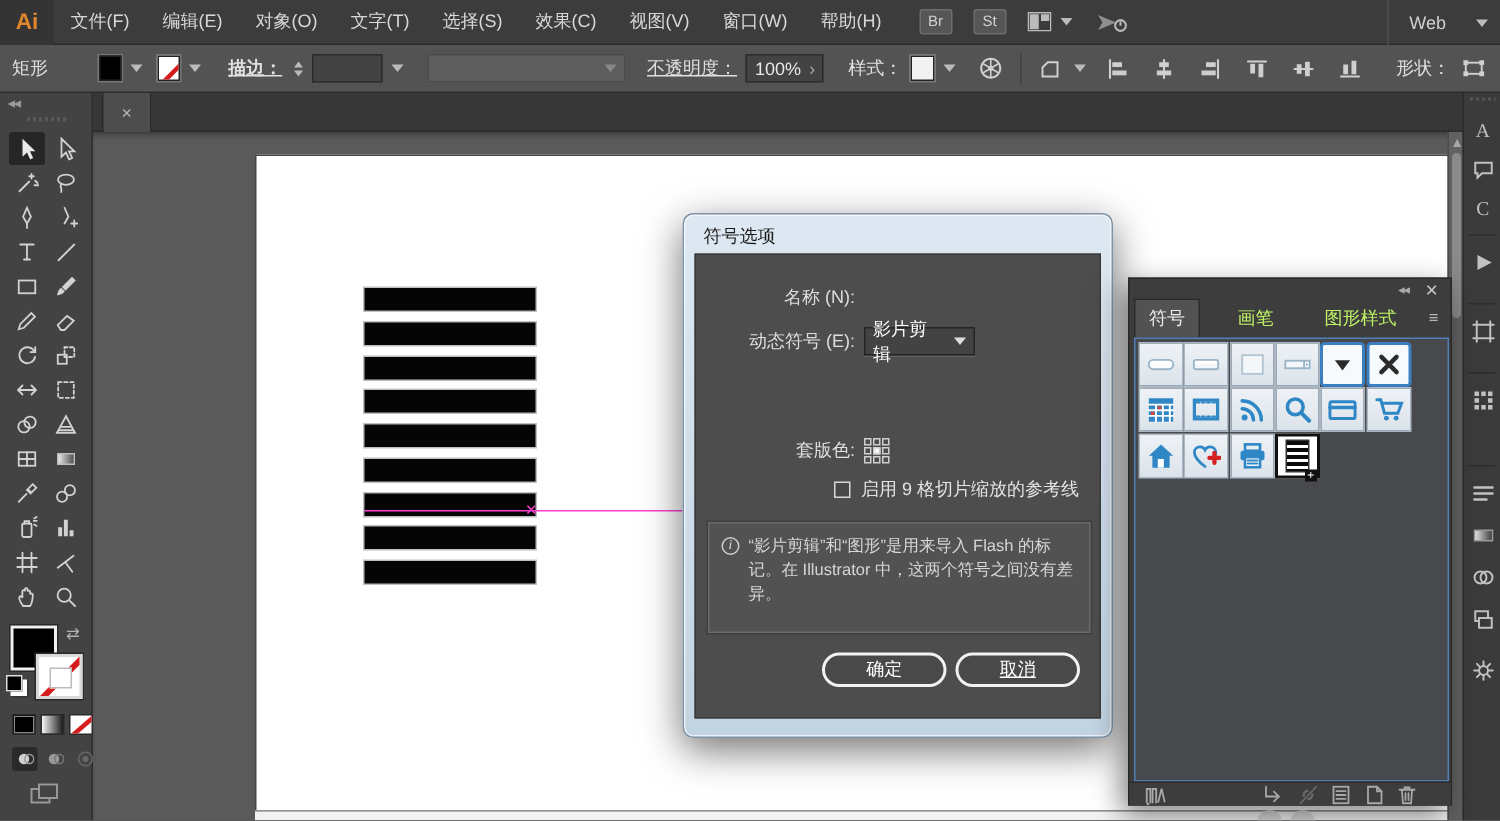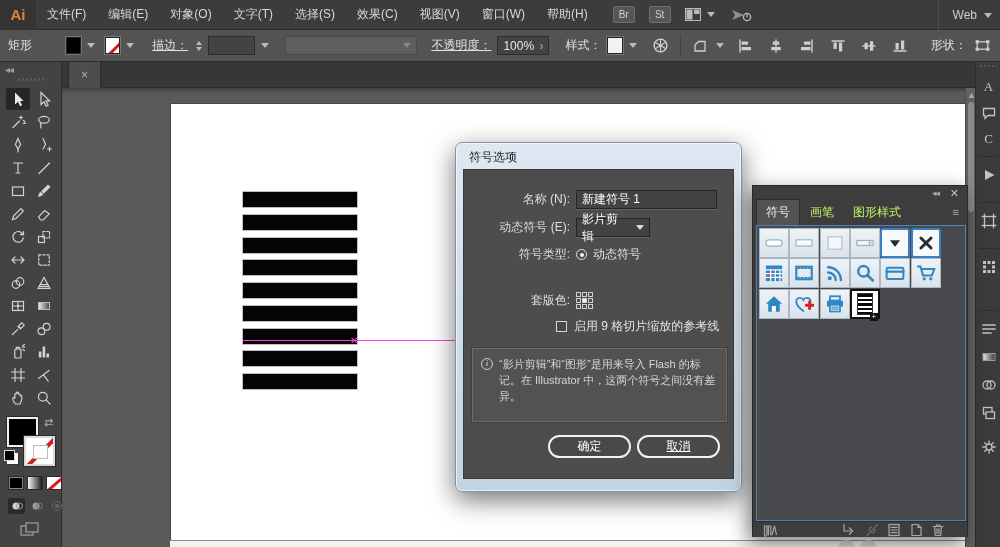--- a/index.html
+++ b/index.html
@@ -11,21 +11,21 @@
   .row{display:flex;align-items:center;}
   svg{display:block;}
 
   
   #menubar{left:0;top:0;width:1000px;height:30px;background:#3c3c3c;border-bottom:1px solid #2a2a2a;display:flex;align-items:center;}
   #ai-logo{width:36px;height:30px;background:#343434;color:#e0862c;font-weight:bold;font-size:15px;display:flex;align-items:center;justify-content:center;}
   .menu-item{padding:0 11px;height:30px;display:flex;align-items:center;color:#d8d8d8;font-size:12px;cursor:default;}
   .mini-app{width:22px;height:17px;background:#565656;border:1px solid #6e6e6e;border-radius:2px;color:#d0d0d0;
     font-size:10px;display:flex;align-items:center;justify-content:center;margin-left:14px;}
   .chev{width:0;height:0;border-left:4px solid transparent;border-right:4px solid transparent;border-top:5px solid #bbb;display:inline-block;}
-  #workspace{position:absolute;right:8px;top:0;height:30px;display:flex;align-items:center;gap:7px;color:#cfcfcf;
+  #workspace{position:absolute;right:8px;top:0;height:30px;display:flex;align-items:center;gap:20px;color:#cfcfcf;
     border-left:1px solid #4e4e4e;padding-left:14px;}
 
   
   #optionsbar{left:0;top:30px;width:1000px;height:32px;background:#535353;border-bottom:1px solid #2e2e2e;display:flex;align-items:center;gap:6px;padding:0 8px;}
   .opt-label{color:#e0e0e0;font-size:12px;white-space:nowrap;}
   .opt-label.link{text-decoration:underline;}
   .swatch{width:17px;height:17px;border:1px solid #222;box-shadow:0 0 0 1px #777;}
   .swatch.black{background:#000;}
   .swatch.none{background:#fff;position:relative;overflow:hidden;}
   .swatch.none::after{content:"";position:absolute;left:-3px;top:7px;width:28px;height:2.5px;background:#d61c1c;transform:rotate(-45deg);}
@@ -106,21 +106,21 @@
   .dlg-btn{position:absolute;top:265px;width:83px;height:23px;border:2px solid #f2f2f2;border-radius:12px;
     background:rgba(0,0,0,.05);color:#fff;font-size:12px;display:flex;align-items:center;justify-content:center;}
   .dd-arrow{width:0;height:0;border-left:4px solid transparent;border-right:4px solid transparent;border-top:5px solid #ddd;margin-left:8px;}
 
   
   #sympanel{left:752px;top:185px;width:216px;height:352px;background:#3d3d3d;border:1px solid #282828;
     box-shadow:-4px 6px 18px rgba(0,0,0,.5);z-index:5;}
   #sym-titlebar{position:absolute;left:0;top:0;width:100%;height:16px;}
   #sym-collapse{position:absolute;right:28px;top:2px;color:#aaa;font-size:9px;letter-spacing:-1px;}
   #sym-close{position:absolute;right:8px;top:1px;color:#c5c5c5;font-size:11px;}
-  #sym-tabs{position:absolute;left:0;top:16px;width:100%;height:23px;display:flex;align-items:flex-end;padding-left:3px;gap:1px;}
+  #sym-tabs{position:absolute;left:0;top:16px;width:100%;height:23px;display:flex;align-items:flex-end;padding-left:3px;gap:16px;}
   .sym-tab{padding:4px 9px;font-size:12px;color:#bef264;}
   .sym-tab.active{background:#525252;color:#ececec;border:1px solid #2c2c2c;border-bottom:none;}
   #sym-menu{position:absolute;right:7px;top:20px;color:#b5b5b5;font-size:11px;letter-spacing:1px;}
   #sym-content{position:absolute;left:3px;top:39px;width:210px;height:296px;background:#48494c;border:1px solid #4f7fb5;}
   .sym-cell{position:absolute;width:30px;height:30px;background:linear-gradient(#eef2f6,#dbe3ea);border:1px solid #a9b8c4;
     display:flex;align-items:center;justify-content:center;}
   .sym-cell.boxed{background:#f7fafc;border:2px solid #3a7fc1;border-radius:3px;}
   .sym-cell.newsym{background:#fff;border:2px solid #111;}
   .mini-stripes{width:16px;height:22px;background:repeating-linear-gradient(#0a0a0a 0 2.6px,#ffffff 2.6px 4.6px);border:1px solid #333;position:relative;}
   .mini-stripes::after{content:"+";position:absolute;right:-6px;bottom:-7px;width:8px;height:8px;background:#111;color:#fff;
@@ -176,21 +176,21 @@
       <span class="chev"></span>
     </div>
   </div>
 
   <div id="optionsbar" class="abs">
     <span class="opt-label" style="margin-right:28px;">矩形</span>
     <span class="swatch black"></span>
     <span class="chev"></span>
     <span class="swatch none" style="margin-left:4px;"></span>
     <span class="chev"></span>
-    <span class="opt-label link" style="margin-left:12px;">描边：</span>
+    <span class="opt-label link" style="margin-left:12px;font-weight:bold;">描边：</span>
     <span class="stepper">
         <i class="up"></i>
         <i class="dn"></i>
       </span>
     <span class="dd-box" style="width:52px;"></span>
     <span class="chev"></span>
     <span class="dd-box flat" style="width:150px;margin-left:10px;">
         <span style="flex:1"></span>
         <span class="chev" style="opacity:.45"></span>
       </span>
@@ -500,33 +500,27 @@
       <div class="arrow">▲</div>
       <div class="thumb"></div>
     </div>
   </div>
 
   <div id="dialog" class="abs">
     <div id="dialog-title">符号选项</div>
     <div id="dialog-body">
       <div class="dlg-row" style="left:0;top:20px;">
         <span class="dlg-label">名称 (N):</span>
-        <span class="dlg-input" style="width:141px;">新建符号 1</span>
       </div>
       <div class="dlg-row" style="left:0;top:48px;">
         <span class="dlg-label">动态符号 (E):</span>
         <span class="dlg-input" style="width:74px;justify-content:space-between;">
           <span>影片剪辑</span>
           <span class="dd-arrow"></span>
         </span>
-      </div>
-      <div class="dlg-row" style="left:0;top:76px;">
-        <span class="dlg-label">符号类型:</span>
-        <span class="radio sel"></span>
-        <span>动态符号</span>
       </div>
       <div class="dlg-row" style="left:0;top:122px;">
         <span class="dlg-label">套版色:</span>
         <span id="reg-grid">
           <span></span>
             <span></span>
             <span></span>
             <span></span>
             <span class="fill"></span>
             <span></span>

